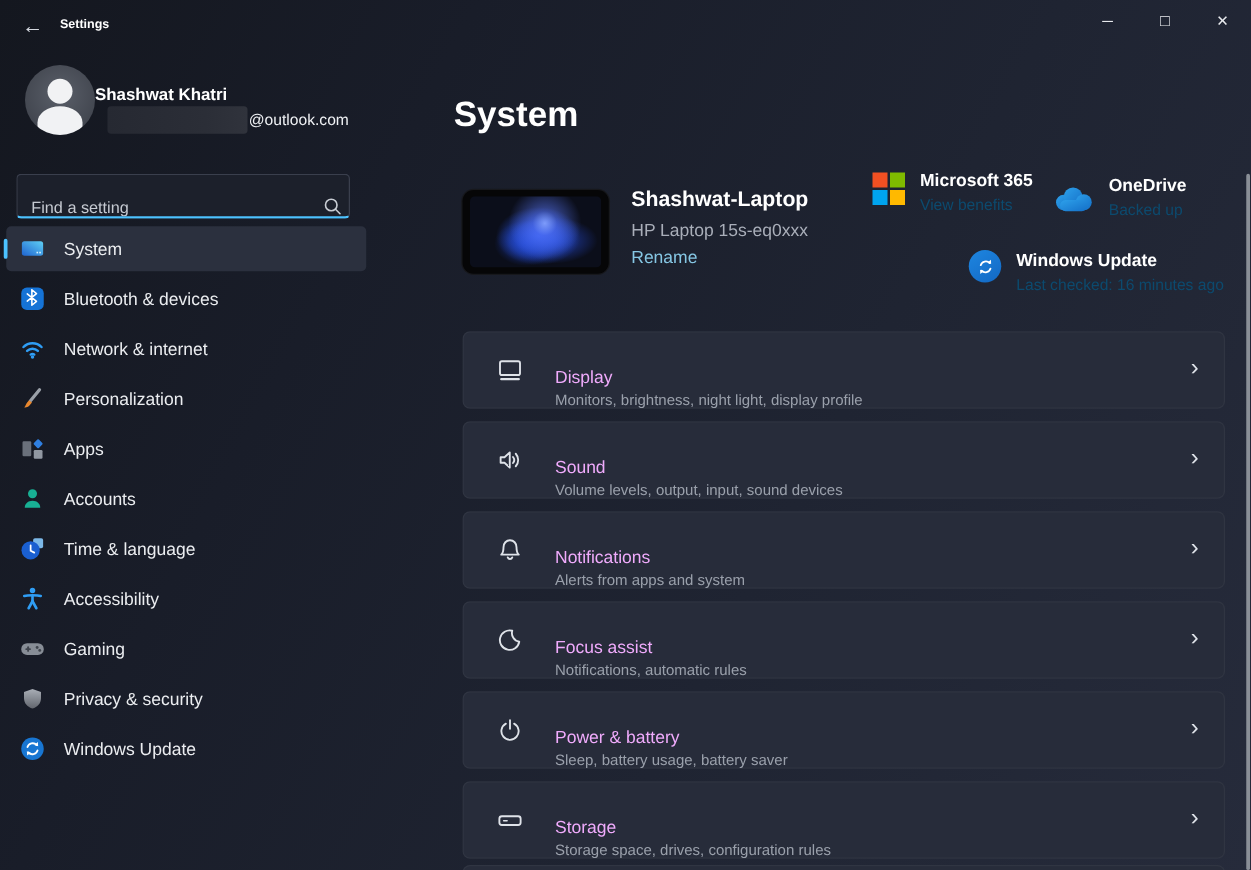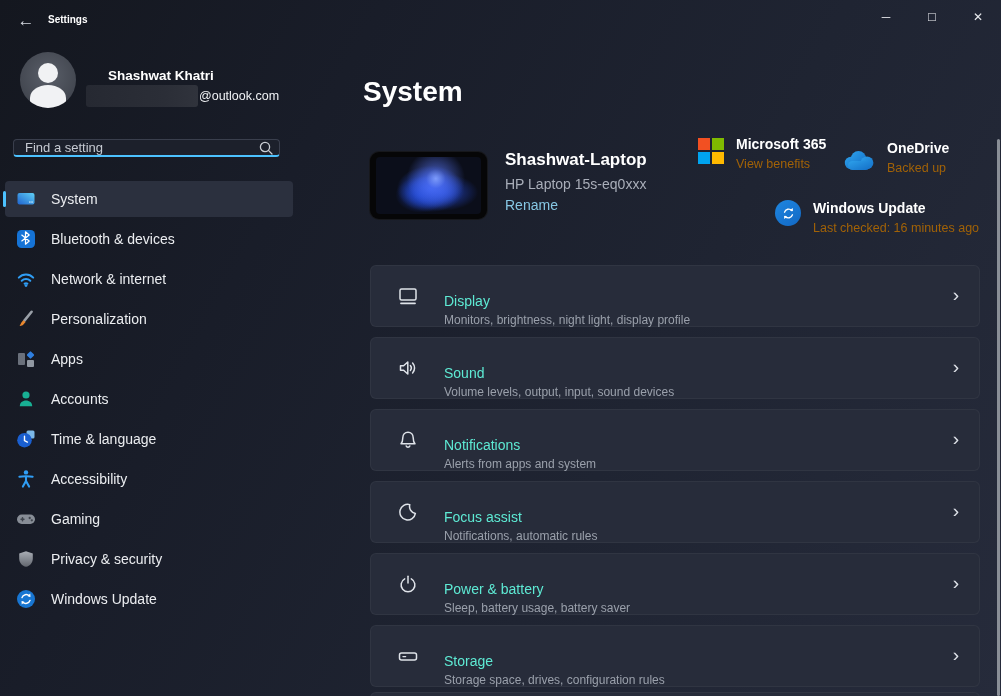--- a/index.html
+++ b/index.html
@@ -24,29 +24,29 @@
   .win-btn.max { font-size:13px; }
 
   
   .sidebar { position:absolute; left:0; top:44px; width:300px; height:652px; }
   .avatar { position:absolute; left:20px; top:8px; width:56px; height:56px; border-radius:50%;
     background:radial-gradient(circle at 50% 42%, #5a5f69 0%, #3e424b 85%); overflow:hidden; }
   .avatar .head { position:absolute; left:18px; top:11px; width:20px; height:20px;
     border-radius:50%; background:#f1f2f4; filter:blur(.5px); }
   .avatar .shoulders { position:absolute; left:10px; top:33px; width:36px; height:26px;
     border-radius:50% 50% 0 0; background:#f1f2f4; filter:blur(.5px); }
-  .profile-name { position:absolute; left:108px; top:24px; font-size:13.5px; font-weight:700; color:#ffffff; }
+  .profile-name { position:absolute; left:76px; top:24px; font-size:13.5px; font-weight:700; color:#ffffff; }
   .email-row { position:absolute; left:86px; top:40px; height:24px; display:flex; align-items:center; }
   .email-redact { width:112px; height:22px; border-radius:3px;
     background:linear-gradient(90deg,#262932 0%, #2b2e37 70%, #30333c 100%); }
   .email-domain { font-size:12.5px; color:#f0f2f5; margin-left:1px; }
 
-  .searchbox { position:absolute; left:13px; top:95px; width:267px; height:18px;
+  .searchbox { position:absolute; left:13px; top:95px; width:267px; height:36px;
     background:#1c202b; border:1px solid #3a3f4d; border-bottom:2px solid #4cc2ff;
-    border-radius:4px; display:flex; align-items:center; }
+    border-radius:4px; display:flex; align-items:flex-end; }
   .searchbox input { flex:1; background:transparent; border:none; outline:none;
     color:#dfe2e8; font-size:13px; padding:0 8px 0 11px; font-family:inherit; }
   .searchbox input::placeholder { color:#c6cad2; }
   .search-icon { width:26px; display:flex; align-items:center; justify-content:center; }
 
   .nav { position:absolute; left:5px; top:137px; width:288px; }
   .nav-item { position:relative; height:36px; margin-bottom:4px; border-radius:4px;
     display:flex; align-items:center; padding-left:11px; cursor:pointer; }
   .nav-item.selected { background:#2b303e; }
   .nav-pill { position:absolute; left:-2px; top:10px; width:3px; height:16px;
@@ -66,36 +66,36 @@
       radial-gradient(ellipse 46% 58% at 52% 56%, #2e57e8 0%, rgba(40,80,220,.7) 34%, rgba(30,60,190,0) 70%),
       radial-gradient(ellipse 34% 44% at 43% 66%, #1b3db8 0%, rgba(25,55,180,0) 72%),
       radial-gradient(ellipse 52% 48% at 62% 62%, #2446c8 0%, rgba(30,60,200,0) 68%),
       #0b0e1a; }
   .device-name { position:absolute; left:505px; top:150px; font-size:17px; font-weight:700; color:#ffffff; }
   .device-model { position:absolute; left:505px; top:176px; font-size:14px; color:#a9aeb9; }
   .device-rename { position:absolute; left:505px; top:197px; font-size:14px; color:#86c7e4; cursor:pointer; }
 
   .status-item { position:absolute; display:flex; gap:12px; cursor:pointer; }
   .status-item .txt .t { font-size:14px; font-weight:700; color:#ffffff; line-height:16px; }
-  .status-item .txt .s { font-size:12.5px; color:#a16207; margin-top:5px; }
+  .status-item .txt .s { font-size:12.5px; color:#0c4a6e; margin-top:5px; }
   .st-ms365 { left:698px; top:136px; }
   .st-onedrive { left:841px; top:140px;align-items:flex-end; }
   .st-update { left:775px; top:200px; }
   .mslogo { display:grid; grid-template-columns:12px 12px; grid-template-rows:12px 12px; gap:2px; margin-top:2px; }
   .mslogo span { width:12px; height:12px; display:block; }
   .blue-circle { width:26px; height:26px; border-radius:50%;
     background:linear-gradient(145deg,#1e86e0 0%,#1268c4 100%);
     display:flex; align-items:center; justify-content:center; }
 
   .cards { position:absolute; left:370px; top:265px; width:610px; }
   .card { position:relative; height:62px; margin-bottom:10px; border-radius:6px;
     background:#272c3a; border:1px solid rgba(255,255,255,0.045);
     display:flex; align-items:center; padding:0 25px; cursor:pointer; }
   .card-ic { width:24px; height:24px; margin-right:24px; flex:0 0 auto; }
-  .card-text .card-title { font-size:14px; color:#5eead4; line-height:17px;margin-top:28px; }
+  .card-text .card-title { font-size:14px; color:#f0abfc; line-height:17px;margin-top:28px; }
   .card-text .card-sub { font-size:12px; color:#9aa0ab; margin-top:3px; }
   .card-chevron { position:absolute; right:20px; top:50%; transform:translateY(-54%);
     font-size:19px; color:#dfe3e9; }
   .card-sliver { position:absolute; left:370px; top:692px; width:610px; height:10px;
     border-radius:6px 6px 0 0; background:#272c3a; border:1px solid rgba(255,255,255,0.045); }
 
   .scrollbar { position:absolute; right:1px; top:139px; width:3px; height:557px;
     background:#8a8f97; border-radius:2px; cursor:pointer; }
 </style>
 </head>

